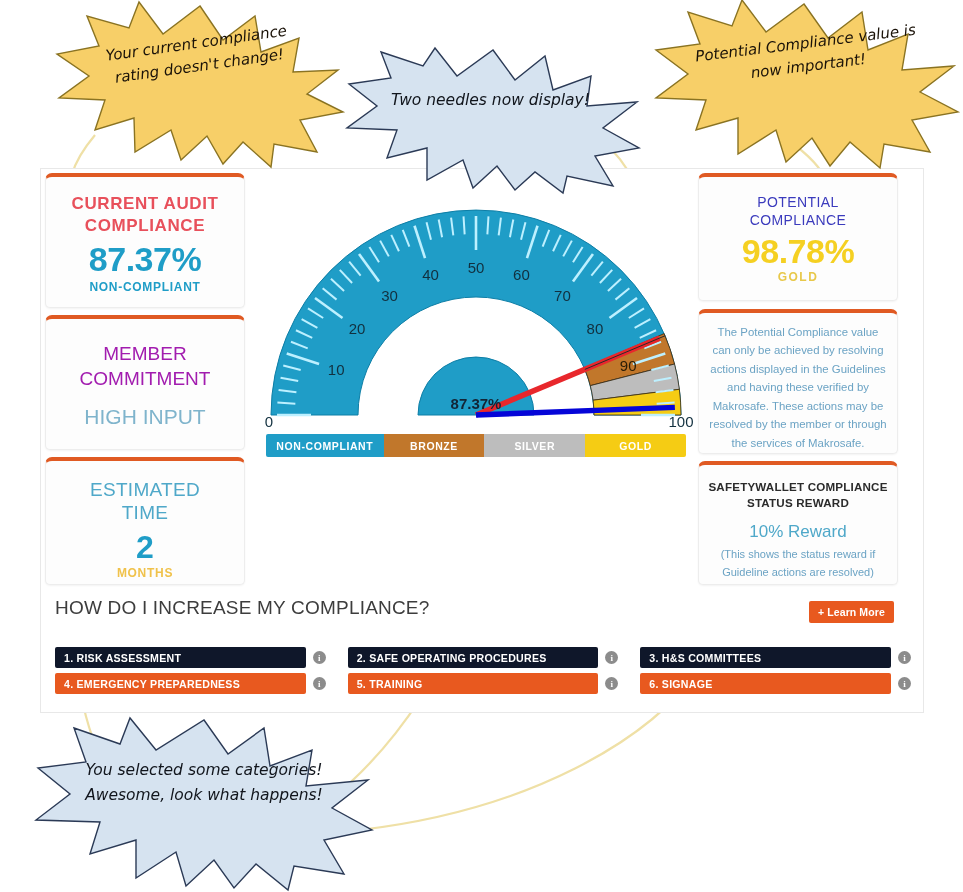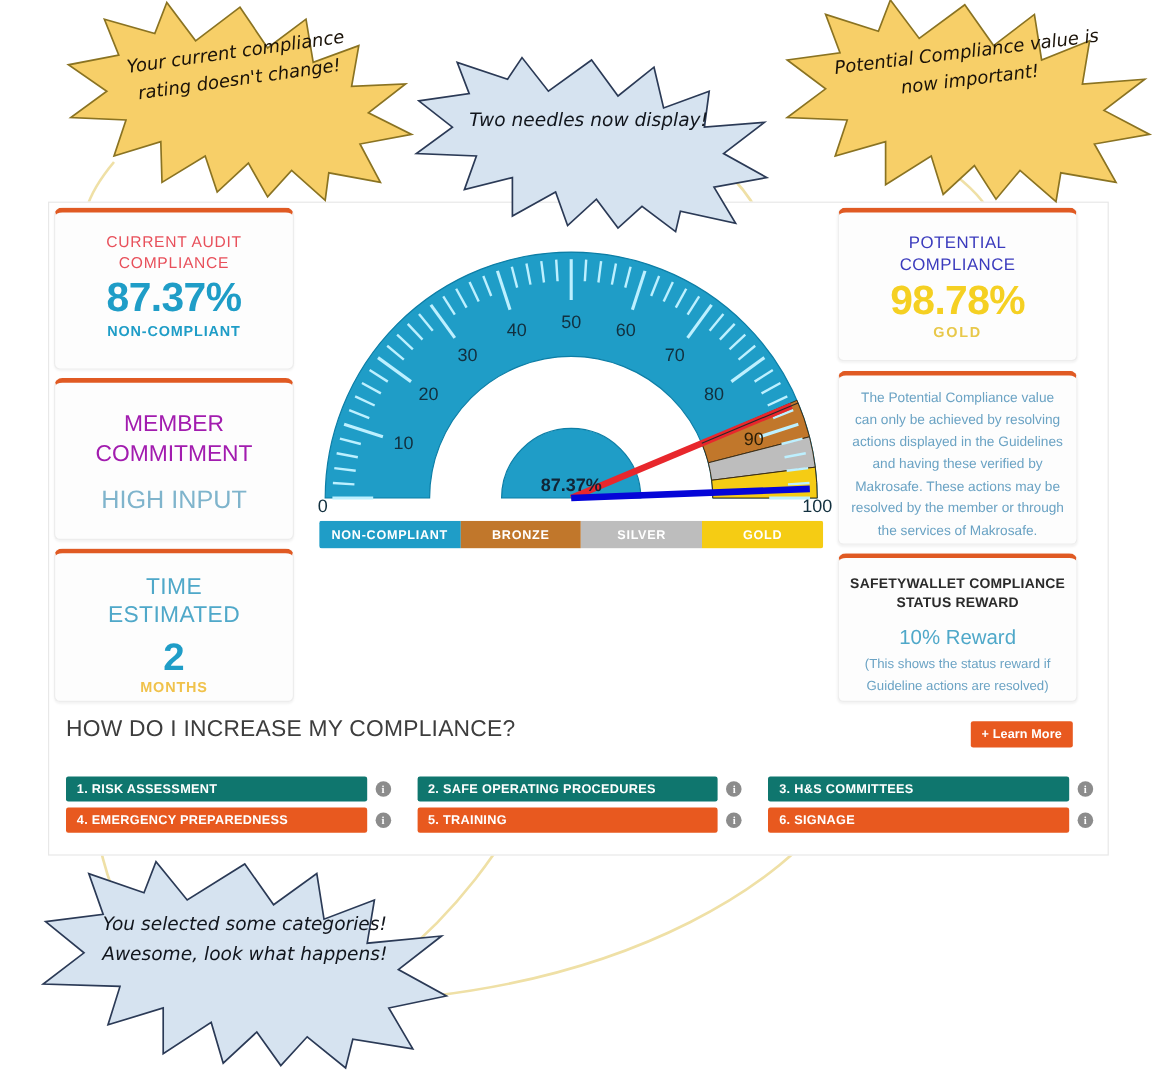--- a/index.html
+++ b/index.html
@@ -35,21 +35,21 @@
   }
   .card-big{
     font-weight:bold; line-height:1.05;
   }
   .card-sub{
     font-size:12px; font-weight:bold; letter-spacing:.7px;
   }
 
   
   #card-current{ left:4px; top:4px; width:200px; height:135px; }
-  #card-current .card-title{ color:#e8505b; font-size:13px; font-weight:normal;
+  #card-current .card-title{ color:#e8505b; font-size:17px; font-weight:bold;
      letter-spacing:.6px; margin-top:16px;}
   #card-current .card-big{ color:#1f9dc7; font-size:34px; margin-top:4px; letter-spacing:-.5px;}
   #card-current .card-sub{ color:#1f9dc7; margin-top:2px;}
 
   #card-member{ left:4px; top:146px; width:200px; height:135px; }
   #card-member .card-title{ color:#a21caf; font-size:19px; letter-spacing:0; margin-top:22px;}
   #card-member .card-mid{ color:#7fb4cc; font-size:21px; margin-top:14px;}
 
   #card-time{ left:4px; top:288px; width:200px; height:128px; }
   #card-time .card-title{ color:#4fa8c9; font-size:19px; margin-top:18px; line-height:1.2;}
@@ -103,21 +103,21 @@
     position:absolute; left:14px; top:478px; width:856px;
     display:grid; grid-template-columns:1fr 1fr 1fr; column-gap:22px; row-gap:5px;
   }
   .cat-cell{ display:flex; align-items:center; gap:7px; }
   .cat-btn{
     flex:1 1 auto; height:21px; display:flex; align-items:center;
     padding-left:9px; color:#ffffff; font-size:10.6px; font-weight:bold;
     letter-spacing:.25px; border-radius:2px; cursor:pointer;
     box-sizing:border-box; overflow:hidden; white-space:nowrap;
   }
-  .cat-blue{ background:#0f766e; }
+  .cat-blue{ background:#0f172a; }
   .cat-orange{ background:#e8591f; }
   .info-icon{
     width:13px;height:13px;border-radius:50%;background:#8c8c8c;
     color:#ffffff;font-size:9px;font-weight:bold;font-family:"Liberation Serif",serif;
     display:flex;align-items:center;justify-content:center;flex:0 0 13px;cursor:pointer;
   }
 
   
   .burst{ position:absolute; }
   .burst svg{ display:block; overflow:visible; }
@@ -182,22 +182,22 @@
   <div class="card" id="card-member">
     <div class="card-title">
       <div>MEMBER</div>
       <div>COMMITMENT</div>
     </div>
     <div class="card-mid">HIGH INPUT</div>
   </div>
 
   <div class="card" id="card-time">
     <div class="card-title">
+      <div>ESTIMATED</div>
       <div>TIME</div>
-      <div>ESTIMATED</div>
     </div>
     <div class="card-big">2</div>
     <div class="card-sub">MONTHS</div>
   </div>
 
   <div id="gauge-wrap">
     <svg id="gauge-svg" width="440" height="250" viewBox="0 0 440 250" xmlns="http://www.w3.org/2000/svg">
       <g id="g-dial">
           <path d="M15,227.99999999999997 A205,205 0 0 1 425,228 L338,228 A118,118 0 0 0 102,227.99999999999997 Z" fill="#1f9dc7" stroke="#0d7ea6" stroke-width="1"></path>
         </g>

